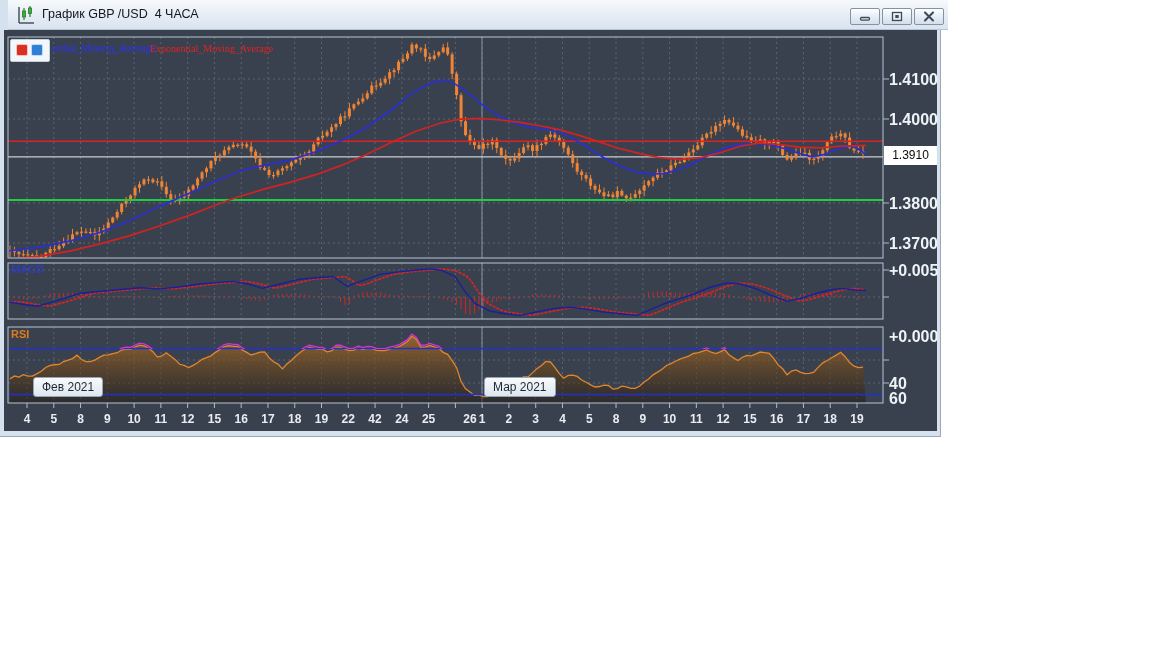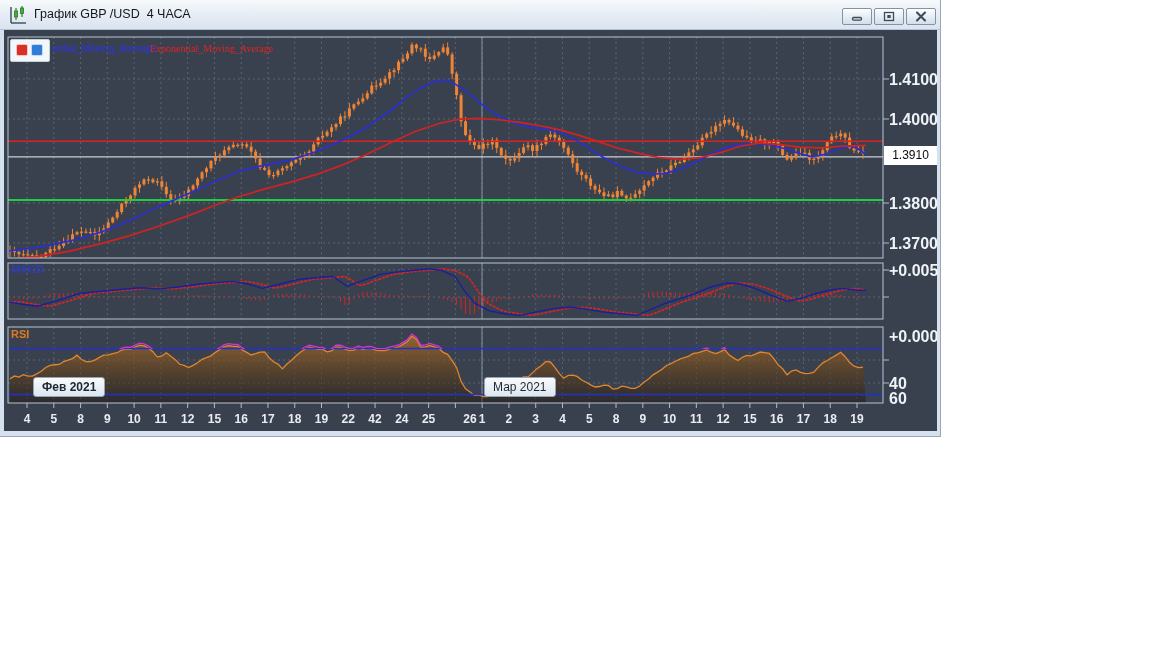--- a/index.html
+++ b/index.html
@@ -1,19 +1,19 @@
 <!DOCTYPE html>
 <html><head>
 <meta charset="utf-8">
 <style>
   html,body{margin:0;padding:0;width:1152px;height:648px;background:#ffffff;overflow:hidden;
     font-family:"Liberation Sans",sans-serif;}
   .window{position:absolute;left:0;top:0;width:941px;height:437px;background:#d5e1ee;
     border-right:1px solid #9aa8b6;border-bottom:1px solid #9aa8b6;box-sizing:border-box;}
-  .titlebar{position:absolute;left:0;top:0;width:100%;height:30px;
+  .titlebar{position:absolute;left:8px;top:0;width:100%;height:30px;
     background:linear-gradient(#f7fafc,#e8eef5 45%,#d9e4f0);border-bottom:1px solid #b4c4d4;
     z-index:5;box-sizing:border-box;}
   .title-icon{position:absolute;left:8px;top:5px;width:20px;height:20px;}
   .window-title{position:absolute;left:34px;top:7px;font-size:12.5px;color:#14181d;white-space:pre;}
   .winbtn{position:absolute;top:8px;width:30px;height:17px;border:1px solid #7f94a8;border-radius:2px;
     background:linear-gradient(#fdfeff,#e3eaf2 60%,#d6dfe9);box-sizing:border-box;}
   .winbtn svg{display:block;margin:auto;margin-top:2px;}
   .content-bg{position:absolute;left:4px;top:30px;width:933px;height:401px;background:#3a414e;z-index:0;}
   #chart-svg{position:absolute;left:0;top:0;z-index:1;}
   .overlay{position:absolute;z-index:6;pointer-events:none;}
@@ -843,21 +843,21 @@
     <span class="swatch" style="left: 20px; background: rgb(47, 127, 214);"></span>
   </div>
   <span class="legend-label" style="left:52px;color:#2a35e8;z-index:6;">ential_Moving_Average</span>
   <span class="legend-label" style="left:150px;color:#e42222;z-index:6;font-family:Liberation Serif, serif;">Exponential_Moving_Average</span>
 
   <span class="panel-label" style="left:11px;top:263px;color:#2e3cc0;z-index:6;">MACD</span>
   <span class="panel-label" style="left:11px;top:328px;color:#e0791c;z-index:6;">RSI</span>
 
   <div class="price-tag">1.3910</div>
 
-  <div class="month-badge" style="left: 33px; font-weight: bold;">Фев 2021</div>
+  <div class="month-badge" style="left: 33px;">Фев 2021</div>
   <div class="month-badge" style="left: 484px;">Мар 2021</div>
 
   <div id="labels" class="overlay" style="left:0;top:0;width:941px;height:437px;">
       <div class="axis-label" style="top: 71px;">1.4100</div>
       <div class="axis-label" style="top: 111px;">1.4000</div>
       <div class="axis-label" style="top: 195px;">1.3800</div>
       <div class="axis-label" style="top: 235px;">1.3700</div>
       <div class="axis-label" style="top: 262px;">+0.005</div>
       <div class="axis-label" style="top: 296px; margin-top: 32px;">+0.000</div>
       <div class="axis-label" style="top: 352px; margin-top: 38px;">60</div>

